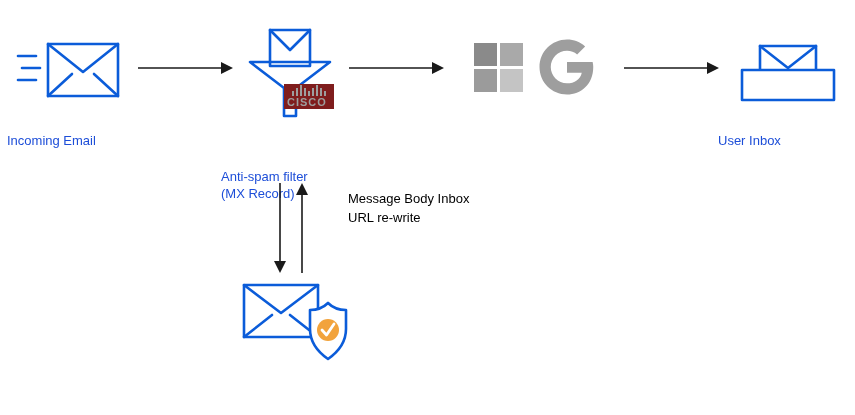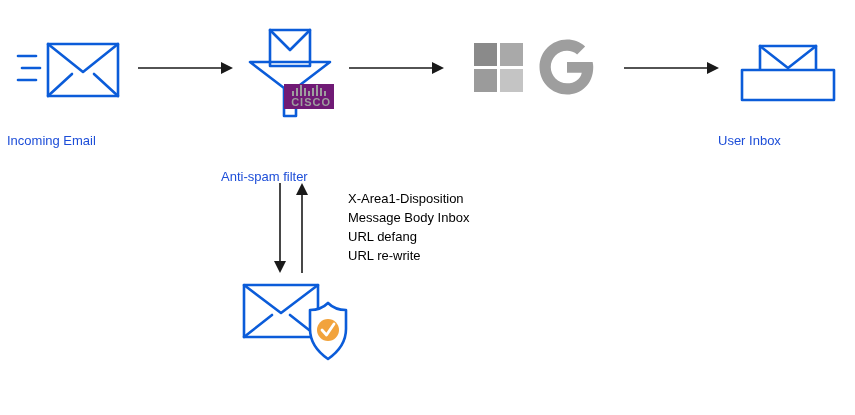--- a/index.html
+++ b/index.html
@@ -9,21 +9,21 @@
   .abs { position:absolute; }
   .label { font-size:13px; color:#1d4ed8; text-align:left; line-height:1.3; }
   .mods { font-size:13px; color:#000; line-height:19px; text-align:left; }
 
   .blue-line { stroke:var(--primary-blue); stroke-width:2.6; fill:none; stroke-linejoin:round; stroke-linecap:round; }
   .blue-shape { stroke:var(--primary-blue); stroke-width:2.6; fill:#ffffff; stroke-linejoin:round; }
   .arrow-line { stroke:var(--arrow-black); stroke-width:1.6; }
   .arrow-head { fill:var(--arrow-black); }
   .gray-fill { fill:var(--logo-gray); }
 
-  .cisco { color:var(--logo-gray); background:#701a75; text-align:right; padding:1px 3px; }
+  .cisco { color:var(--logo-gray); background:#7f1d1d; text-align:left; padding:1px 3px; }
   .cisco-bars { display:flex; align-items:flex-end; justify-content:center; gap:2px; height:11px; margin-bottom:1px; }
   .cisco-bars span { width:2px; height:8px; background:var(--logo-gray); display:block; }
   .cisco-bars span:nth-child(1), .cisco-bars span:nth-child(5), .cisco-bars span:nth-child(9) { height:5px; }
   .cisco-bars span:nth-child(3), .cisco-bars span:nth-child(7) { height:11px; }
   .cisco-text { font-size:11px; font-weight:bold; letter-spacing:1px; line-height:1; }
 
   .ms-grid { display:grid; grid-template-columns:23px 23px; grid-template-rows:23px 23px; gap:3px; }
   .ms-grid span { display:block; }
   .ms-grid span:nth-child(1){ background:var(--ms-gray-1); }
   .ms-grid span:nth-child(2){ background:var(--ms-gray-2); }
@@ -67,20 +67,21 @@
         <span></span>
         <span></span>
         <span></span>
         <span></span>
         <span></span>
     </div>
     <div class="cisco-text">CISCO</div>
   </div>
   <div class="abs label" style="left:221px; top:133px; width:140px;margin-top:36px;">
     <div>Anti-spam filter</div>
+    <div>(MX Record)</div>
   </div>
 
   <svg class="abs" style="left:349px; top:60px;" width="95" height="16" viewBox="0 0 95 16">
     <line class="arrow-line" x1="0" y1="8" x2="83" y2="8"></line>
     <polygon class="arrow-head" points="83,2 95,8 83,14"></polygon>
   </svg>
 
   <div class="abs ms-grid" style="left:474px; top:43px;">
     <span></span>
       <span></span>
@@ -104,23 +105,21 @@
   <div class="abs label" style="left:718px; top:133px; width:140px;">User Inbox</div>
 
   <svg class="abs" style="left:270px; top:181px;" width="44" height="94" viewBox="0 0 44 94">
     <line class="arrow-line" x1="10" y1="2" x2="10" y2="81"></line>
     <polygon class="arrow-head" points="4,80 16,80 10,92"></polygon>
     <line class="arrow-line" x1="32" y1="92" x2="32" y2="13"></line>
     <polygon class="arrow-head" points="26,14 38,14 32,2"></polygon>
   </svg>
 
   <div class="abs mods" style="left:348px; top:189px;">
-    <div>X-Area1-Disposition</div>
     <div>Message Body Inbox</div>
-    <div>URL defang</div>
     <div>URL re-write</div>
   </div>
 
   <svg class="abs" style="left:242px; top:283px;" width="106" height="80" viewBox="0 0 106 80">
     <rect class="blue-shape" x="2" y="2" width="74" height="52"></rect>
     <path class="blue-line" d="M2,2 L39,30 L76,2"></path>
     <path class="blue-line" d="M2,54 L30,32 M76,54 L48,32"></path>
     <path class="blue-shape" d="M86,20 C91,25 98,27 104,27 V46 C104,60 96,69 86,76 C76,69 68,60 68,46 V27 C74,27 81,25 86,20 Z"></path>
     <circle class="orange-fill" cx="86" cy="47" r="11"></circle>
     <polyline class="check" points="80,47 84.5,52 92,41"></polyline>

